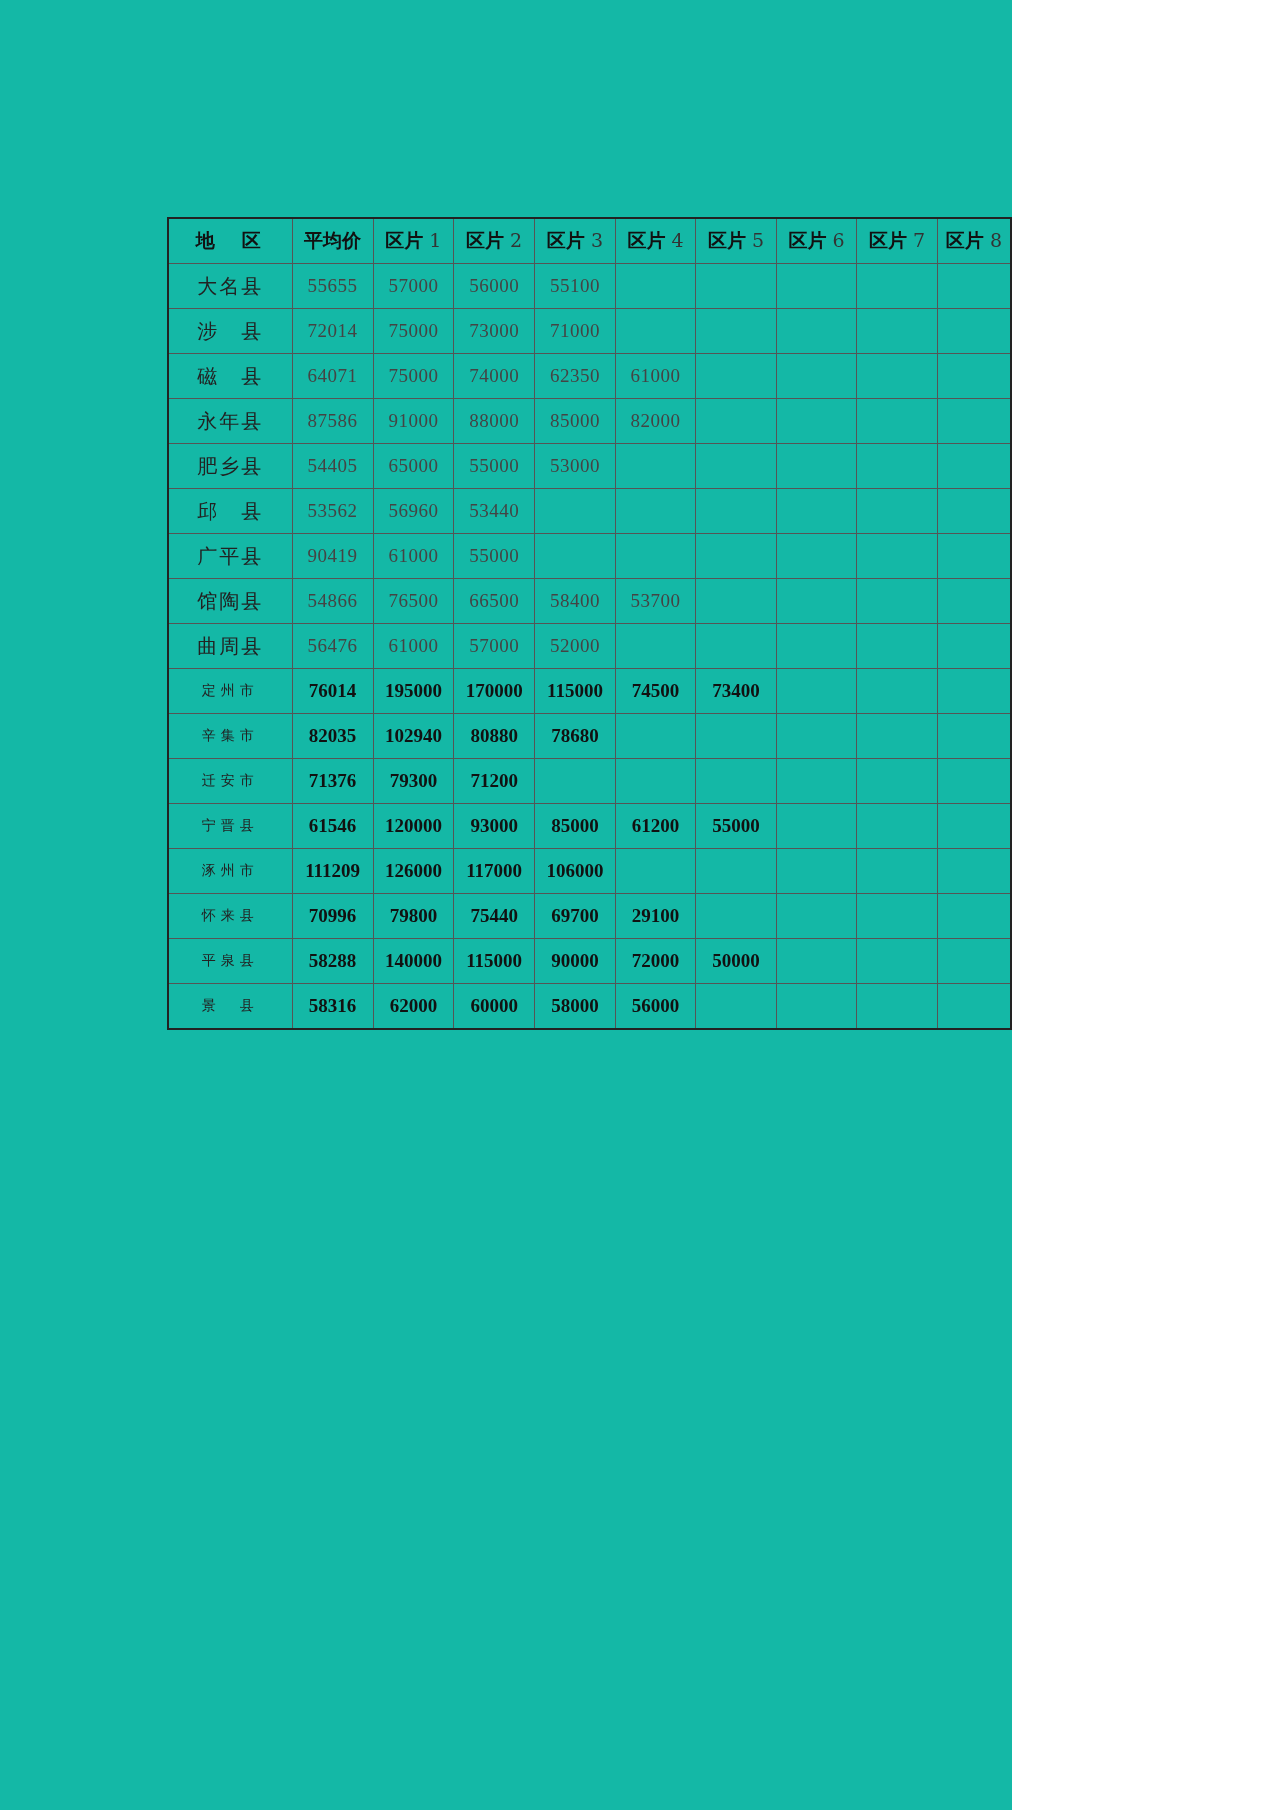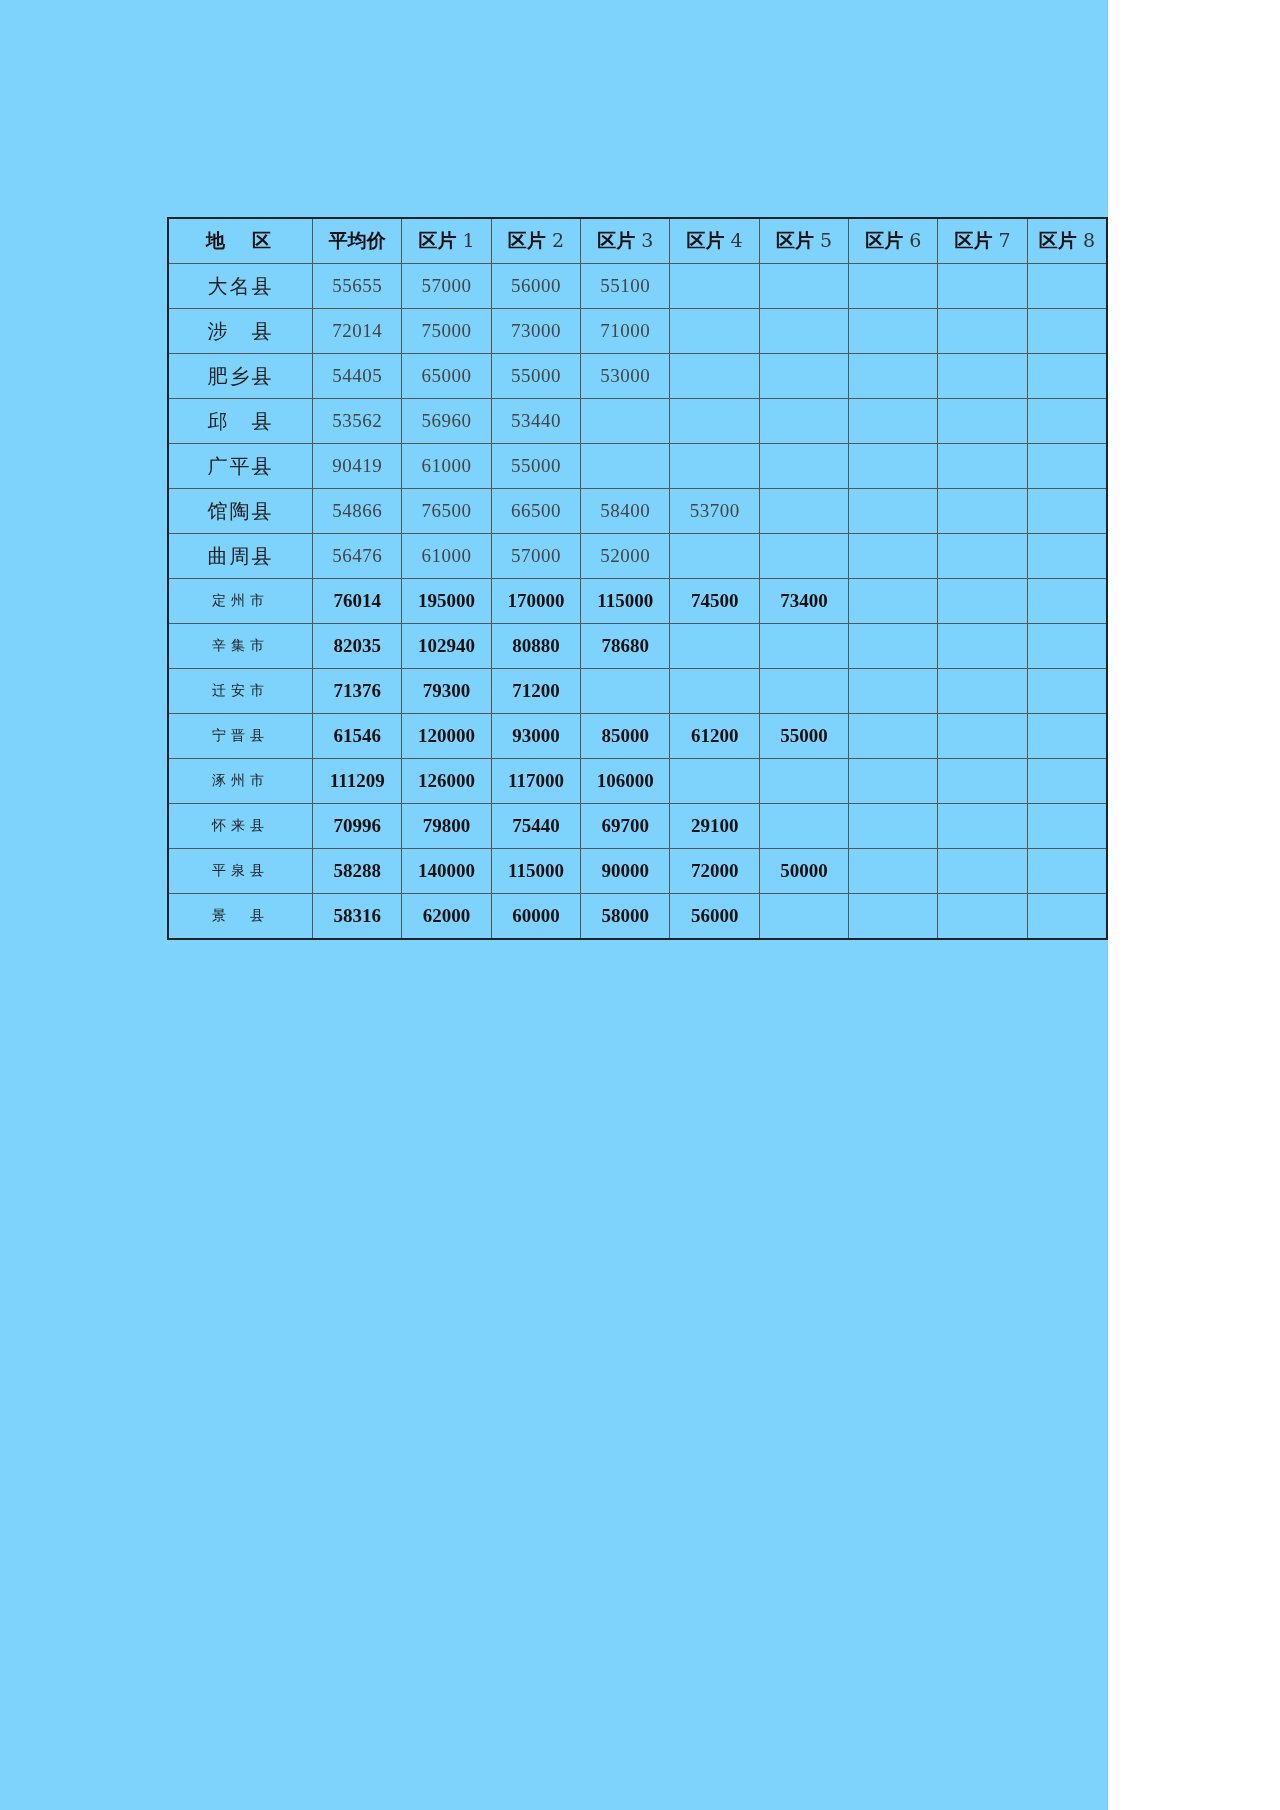--- a/index.html
+++ b/index.html
@@ -10,23 +10,23 @@
     body {
       width: 1280px;
       height: 1810px;
       position: relative;
       font-family: "DejaVu Serif", "Liberation Serif", serif;
       color: #111;
     }
     .page {
       position: absolute;
       left: 0; top: 0;
-      width: 1108px;
+      width: 1012px;
       height: 1810px;
-      background: #7dd3fc;
+      background: #14b8a6;
     }
     table.prices {
       position: absolute;
       left: 167px;
       top: 217px;
       border-collapse: collapse;
       border: 2px solid #222;
       table-layout: fixed;
     }
     table.prices td, table.prices th {
@@ -124,20 +124,44 @@
           <td class="val">75000</td>
           <td class="val">73000</td>
           <td class="val">71000</td>
           <td class="val"></td>
           <td class="val"></td>
           <td class="val"></td>
           <td class="val"></td>
           <td class="val"></td>
         </tr>
         <tr>
+          <td class="region">磁　县</td>
+          <td class="val">64071</td>
+          <td class="val">75000</td>
+          <td class="val">74000</td>
+          <td class="val">62350</td>
+          <td class="val">61000</td>
+          <td class="val"></td>
+          <td class="val"></td>
+          <td class="val"></td>
+          <td class="val"></td>
+        </tr>
+        <tr>
+          <td class="region">永年县</td>
+          <td class="val">87586</td>
+          <td class="val">91000</td>
+          <td class="val">88000</td>
+          <td class="val">85000</td>
+          <td class="val">82000</td>
+          <td class="val"></td>
+          <td class="val"></td>
+          <td class="val"></td>
+          <td class="val"></td>
+        </tr>
+        <tr>
           <td class="region">肥乡县</td>
           <td class="val">54405</td>
           <td class="val">65000</td>
           <td class="val">55000</td>
           <td class="val">53000</td>
           <td class="val"></td>
           <td class="val"></td>
           <td class="val"></td>
           <td class="val"></td>
           <td class="val"></td>

